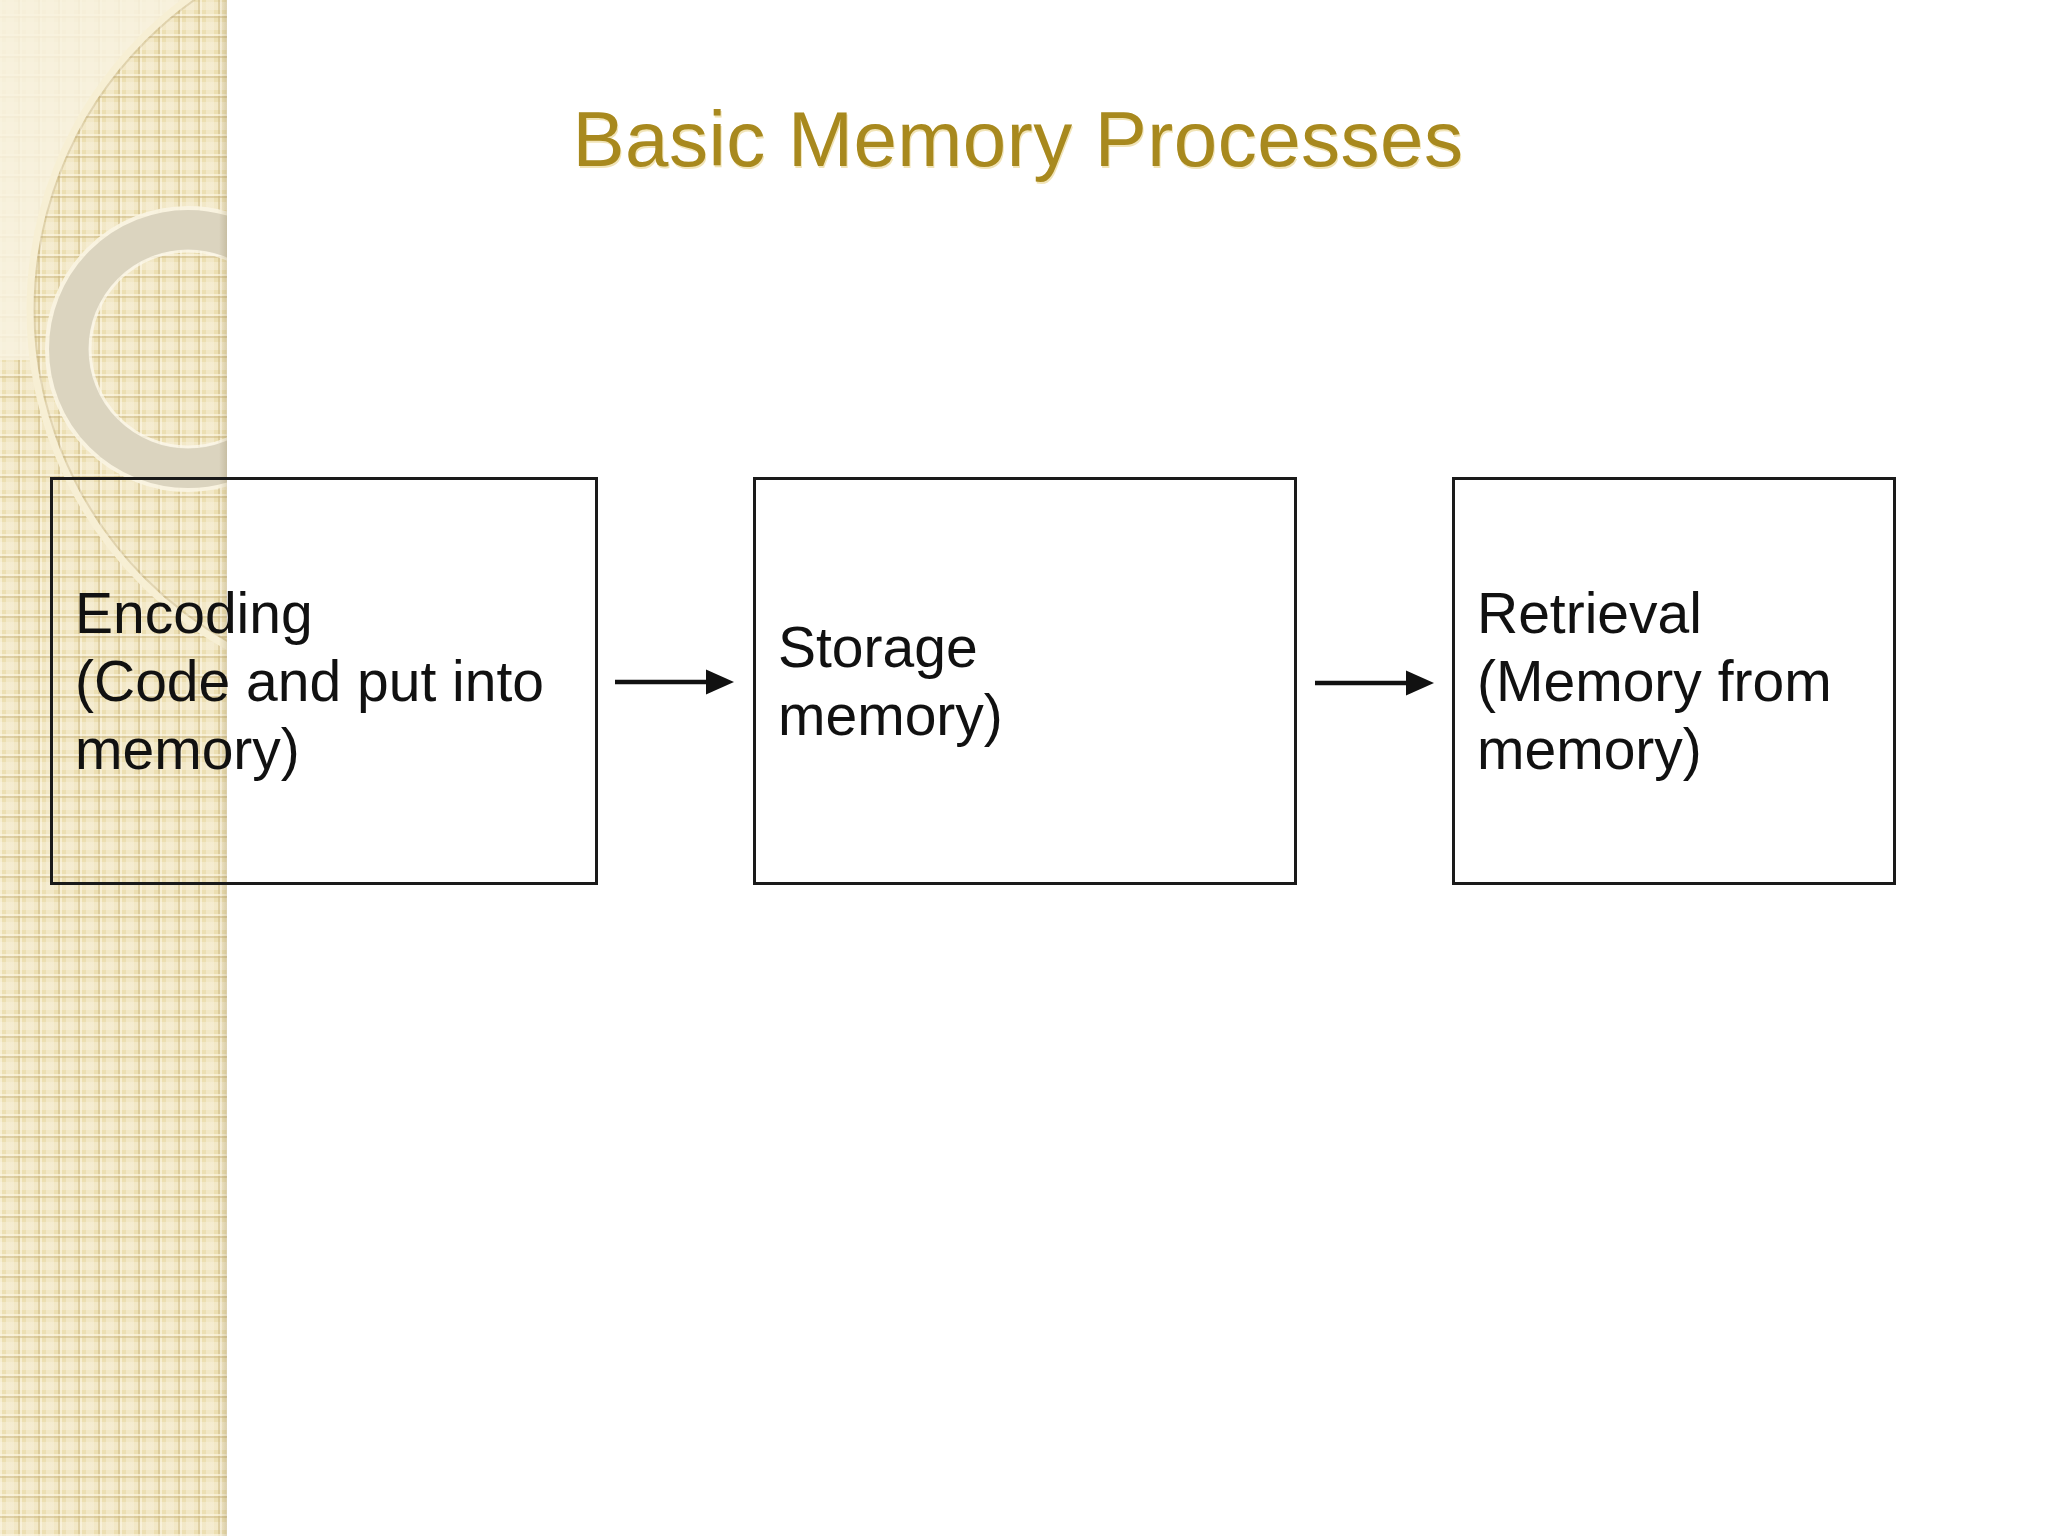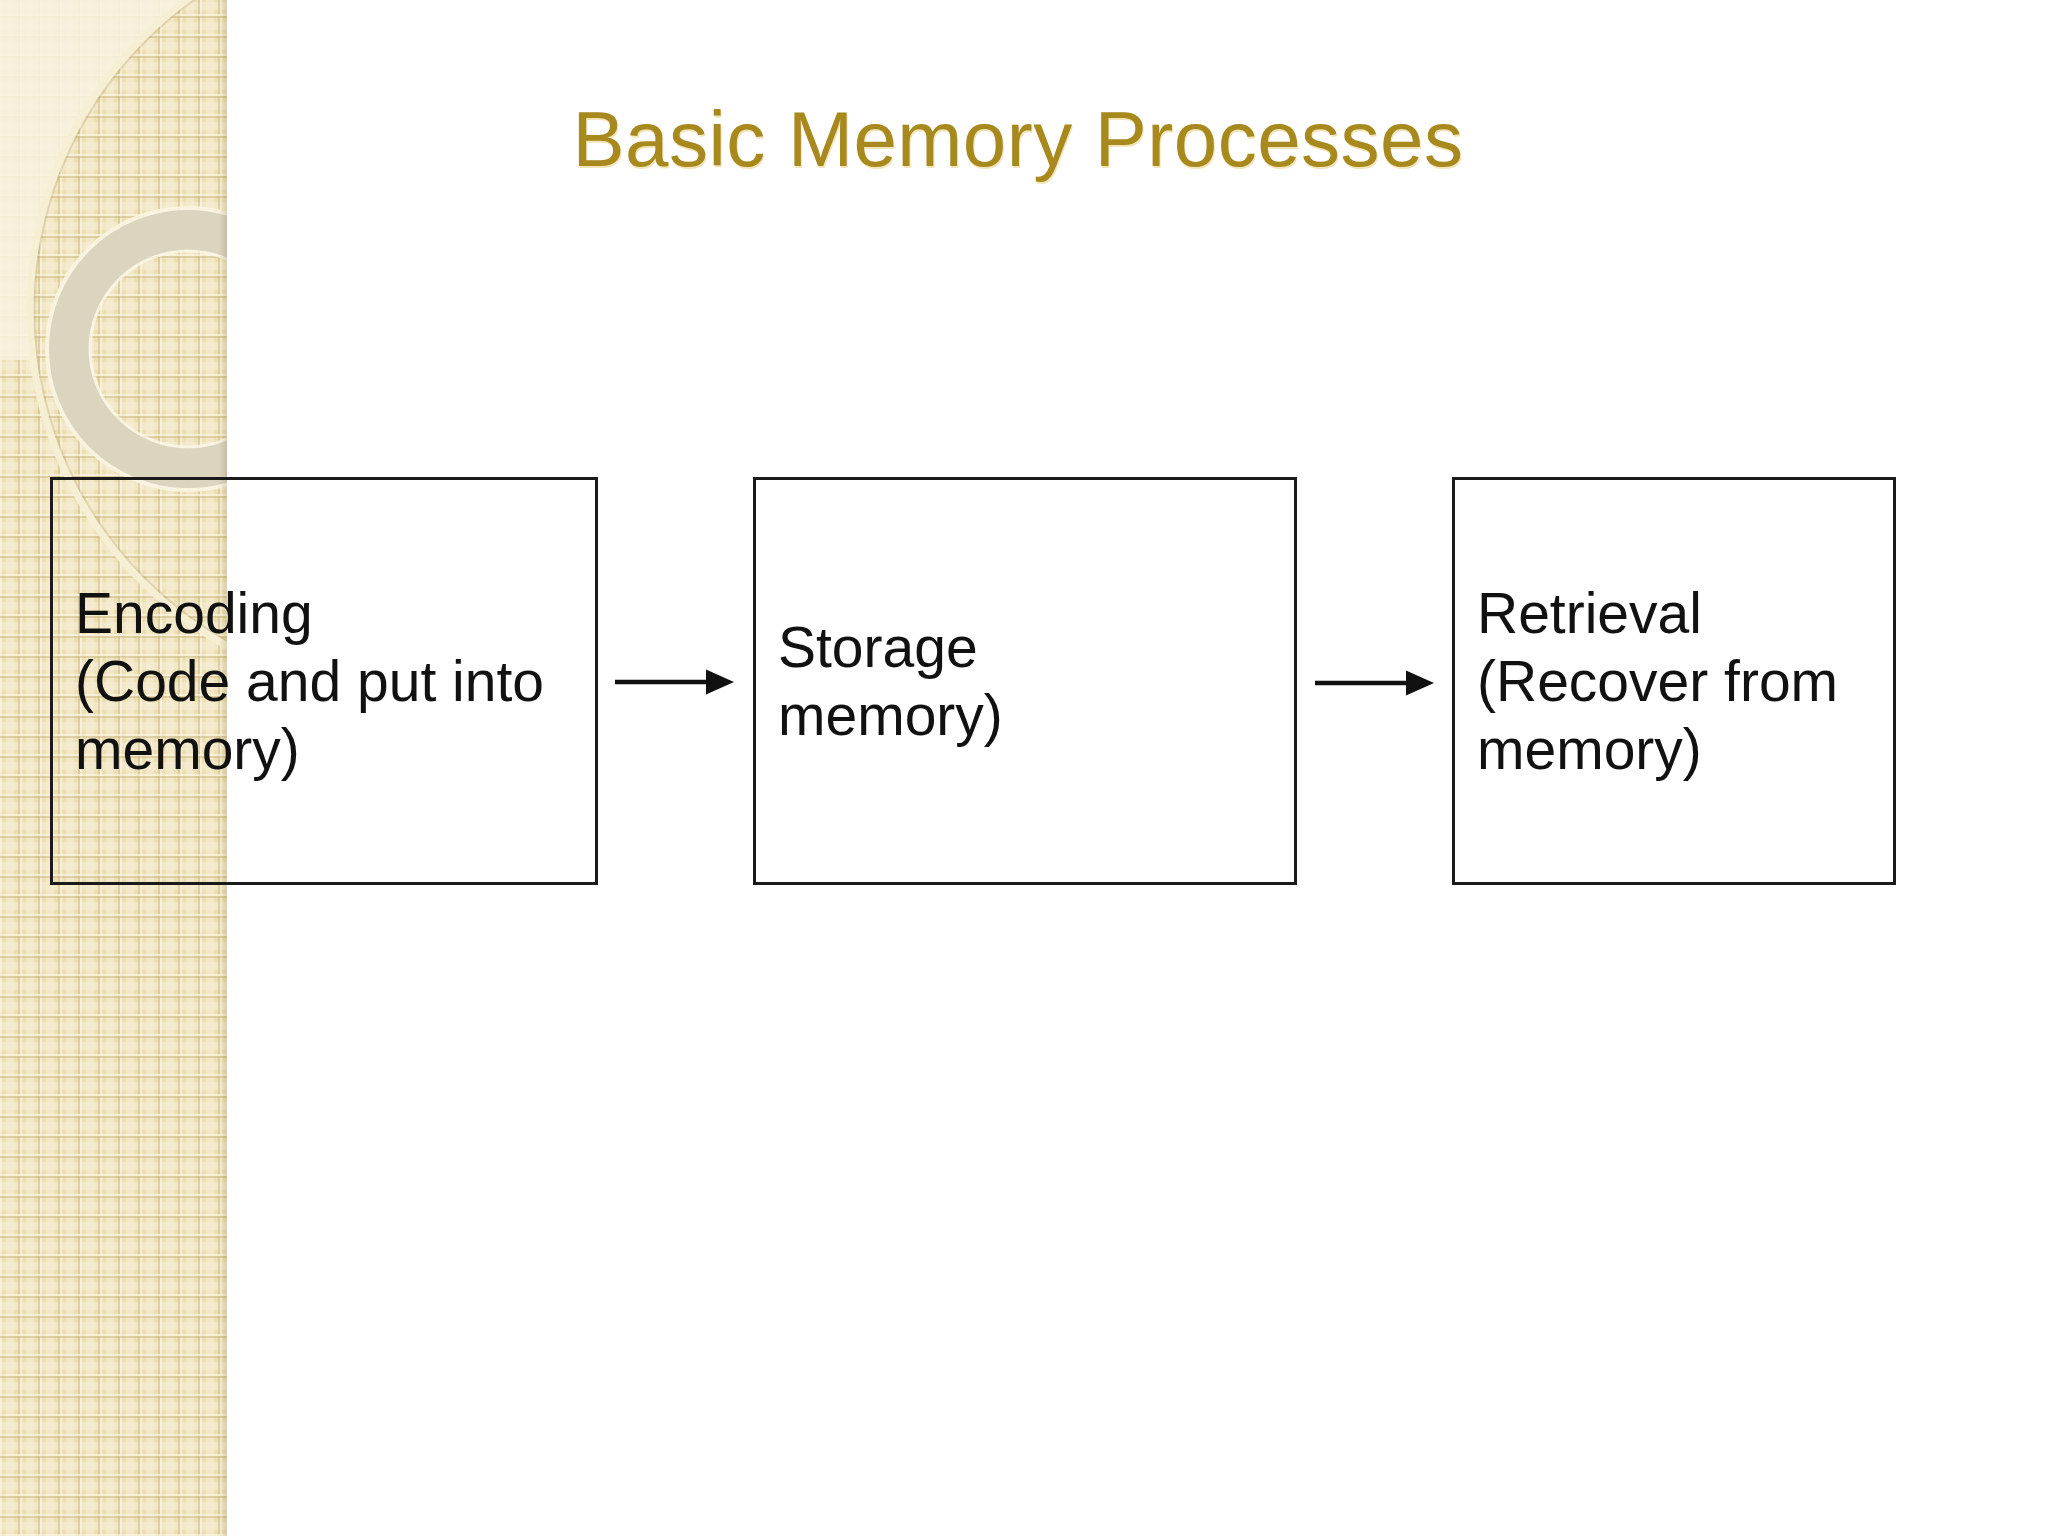--- a/index.html
+++ b/index.html
@@ -129,21 +129,21 @@
     <div class="bline">memory)</div>
   </div>
 
   <div class="pbox box-storage">
     <div class="bline">Storage</div>
     <div class="bline">memory)</div>
   </div>
 
   <div class="pbox box-retrieval">
     <div class="bline">Retrieval</div>
-    <div class="bline">(Recover from</div>
+    <div class="bline">(Memory from</div>
     <div class="bline">memory)</div>
   </div>
 
   <svg class="arrow-layer" viewBox="0 0 2048 1536">
     <g>
       <line x1="615" y1="682" x2="709" y2="682" stroke="#111111" stroke-width="4.5"></line>
       <polygon points="706,669.5 734,682 706,694.5" fill="#111111"></polygon>
     </g>
     <g>
       <line x1="1315" y1="683" x2="1409" y2="683" stroke="#111111" stroke-width="4.5"></line>

